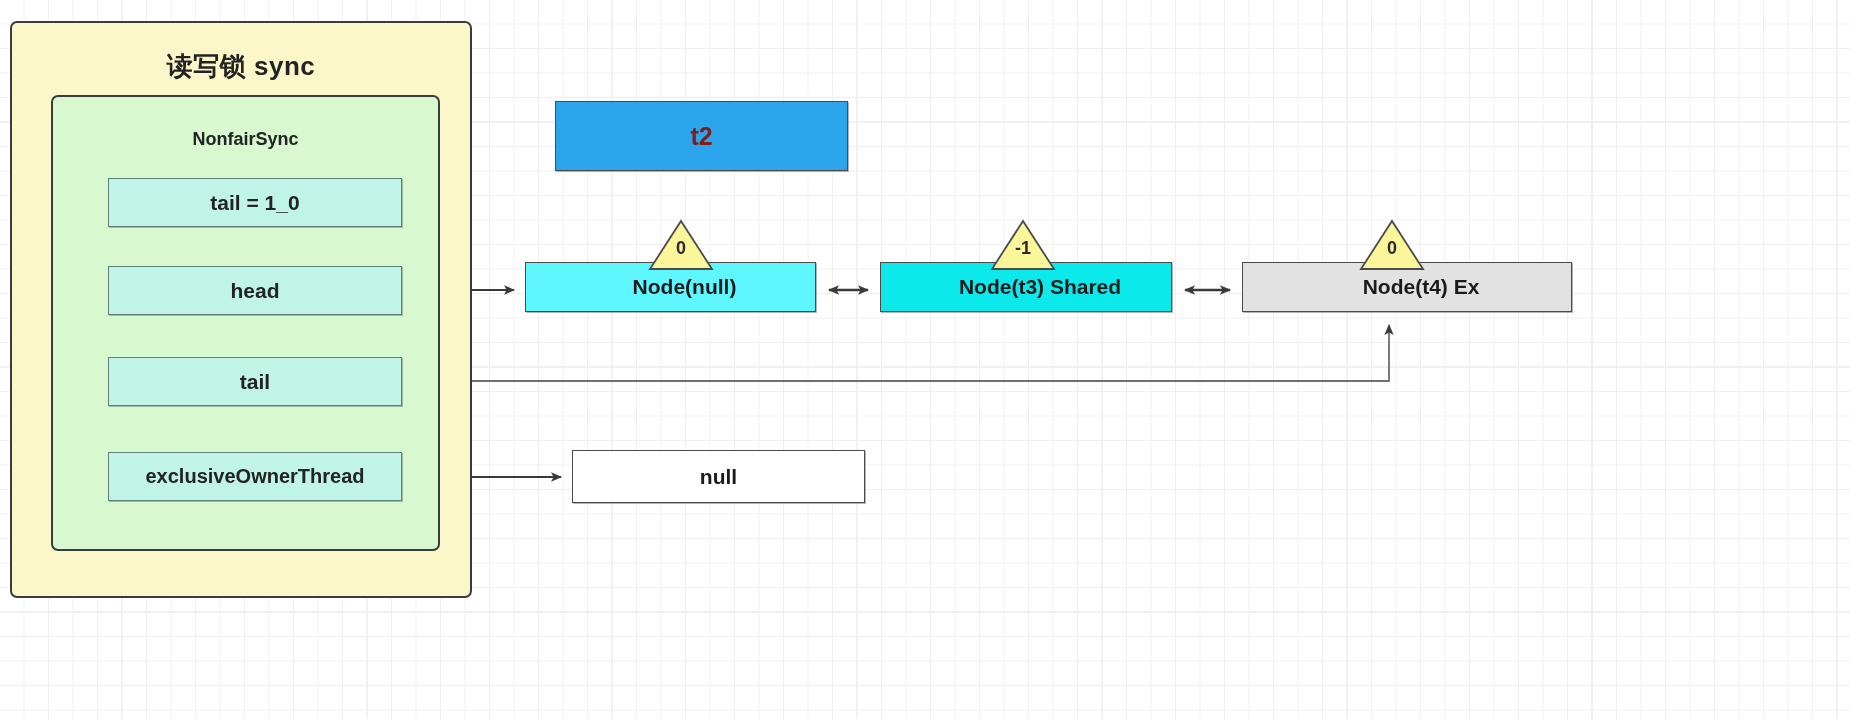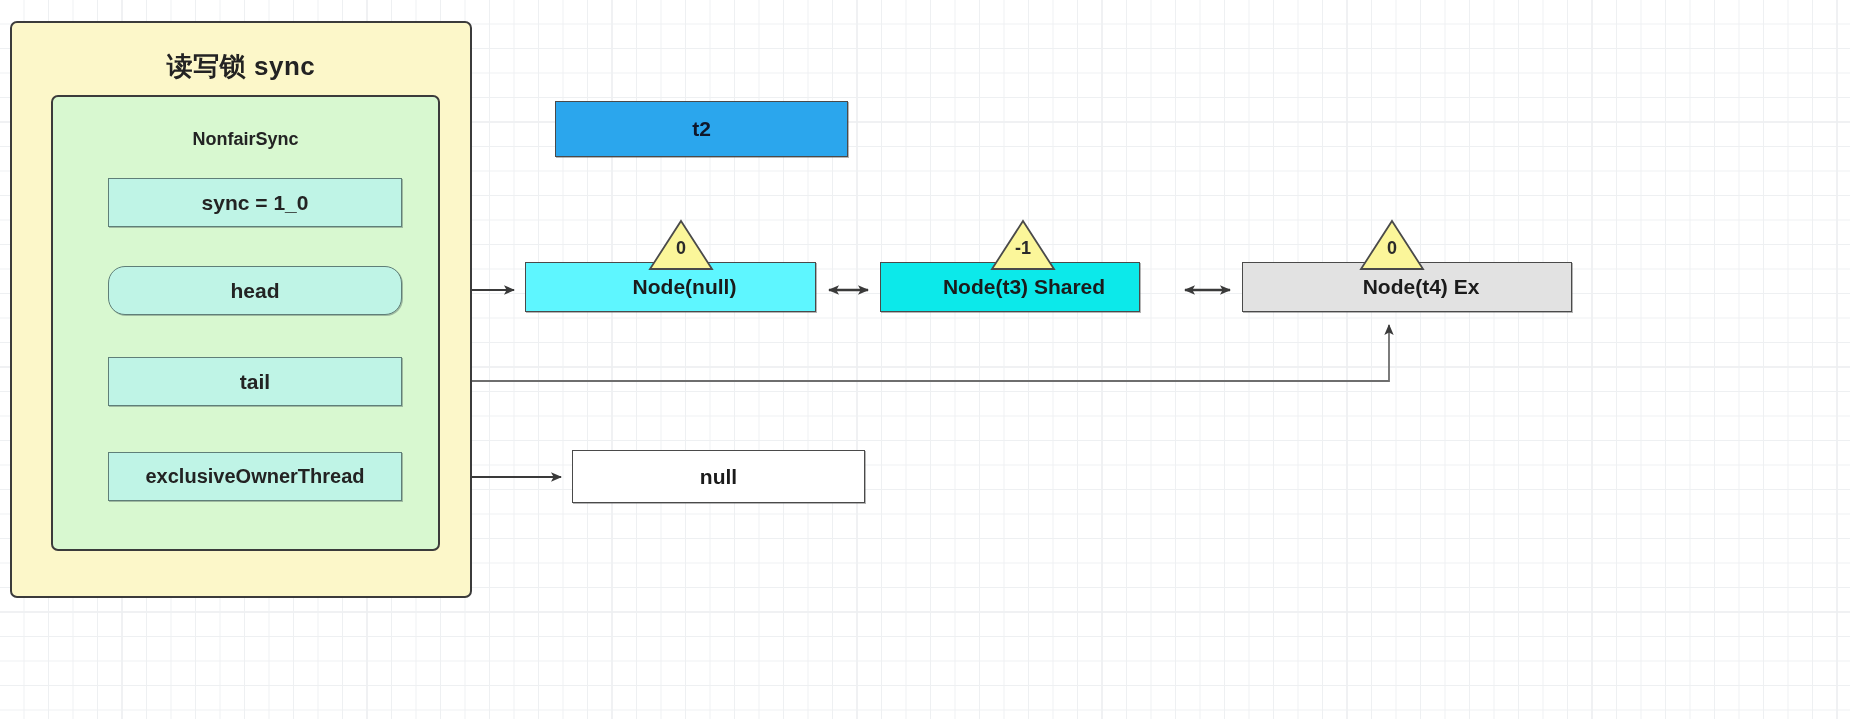--- a/index.html
+++ b/index.html
@@ -70,47 +70,47 @@
   .field {
     left: 108px;
     width: 294px; height: 49px;
     background: #bff4e6;
     border: 1.6px solid #5f7f78;
     display: flex; align-items: center; justify-content: center;
     font-size: 21px; font-weight: bold; color: #232323;
     box-shadow: 1px 1px 0 rgba(90,110,105,.45);
   }
   #field-state { top: 178px; }
-  #field-head  { top: 266px; border-radius: 17px; }
+  #field-head  { top: 266px; }
   #field-tail  { top: 357px; }
   #field-owner { top: 452px; font-size: 20px; }
 
   
   #t2-box {
     left: 555px; top: 101px;
-    width: 293px; height: 56px;
+    width: 293px; height: 70px;
     background: #2ba6ed;
     border: 1.6px solid #4a4a4a;
     display: flex; align-items: center; justify-content: center;
-    font-size: 21px; font-weight: bold; color: #0f172a;
+    font-size: 25px; font-weight: bold; color: #7f1d1d;
     box-shadow: 1px 1px 0 rgba(70,70,70,.4);
   }
 
   
   .node {
     top: 262px;
     height: 50px;
     border: 1.8px solid #4a4a4a;
     display: flex; align-items: center; justify-content: center;
     font-size: 21px; font-weight: bold; color: #1b1b1b;
     box-shadow: 1px 1px 0 rgba(70,70,70,.4);
     padding-left: 28px;
   }
   #node-0 { left: 525px;  width: 291px; background: #5ef6ff; }
-  #node-1 { left: 880px;  width: 260px; background: #0ce9ea; }
+  #node-1 { left: 880px;  width: 292px; background: #0ce9ea; }
   #node-2 { left: 1242px; width: 330px; background: #e2e2e2; }
 
   
   .ws-tri {
     top: 219px;
     width: 66px; height: 50px;
   }
   .ws-tri svg { display: block; }
   .ws-label {
     position: absolute;
@@ -176,21 +176,21 @@
       <path d="M402,477 L561,477" stroke="#3a3a3a" stroke-width="1.8" fill="none" marker-end="url(#arrowEnd)"></path>
     </g>
   </svg>
 
   <div id="sync-box" class="abs"></div>
   <div id="sync-title" class="abs">读写锁 sync</div>
 
   <div id="nonfair-box" class="abs"></div>
   <div id="nonfair-title" class="abs">NonfairSync</div>
 
-  <div id="field-state" class="abs field">sync = 1_0</div>
+  <div id="field-state" class="abs field">tail = 1_0</div>
   <div id="field-head" class="abs field">head</div>
   <div id="field-owner" class="abs field">exclusiveOwnerThread</div>
   <div id="field-tail" class="abs field">tail</div>
 
   <div id="t2-box" class="abs">t2</div>
 
   <div id="node-0" class="abs node">Node(null)</div>
   <div id="node-1" class="abs node">Node(t3) Shared</div>
   <div id="node-2" class="abs node">Node(t4) Ex</div>
 

